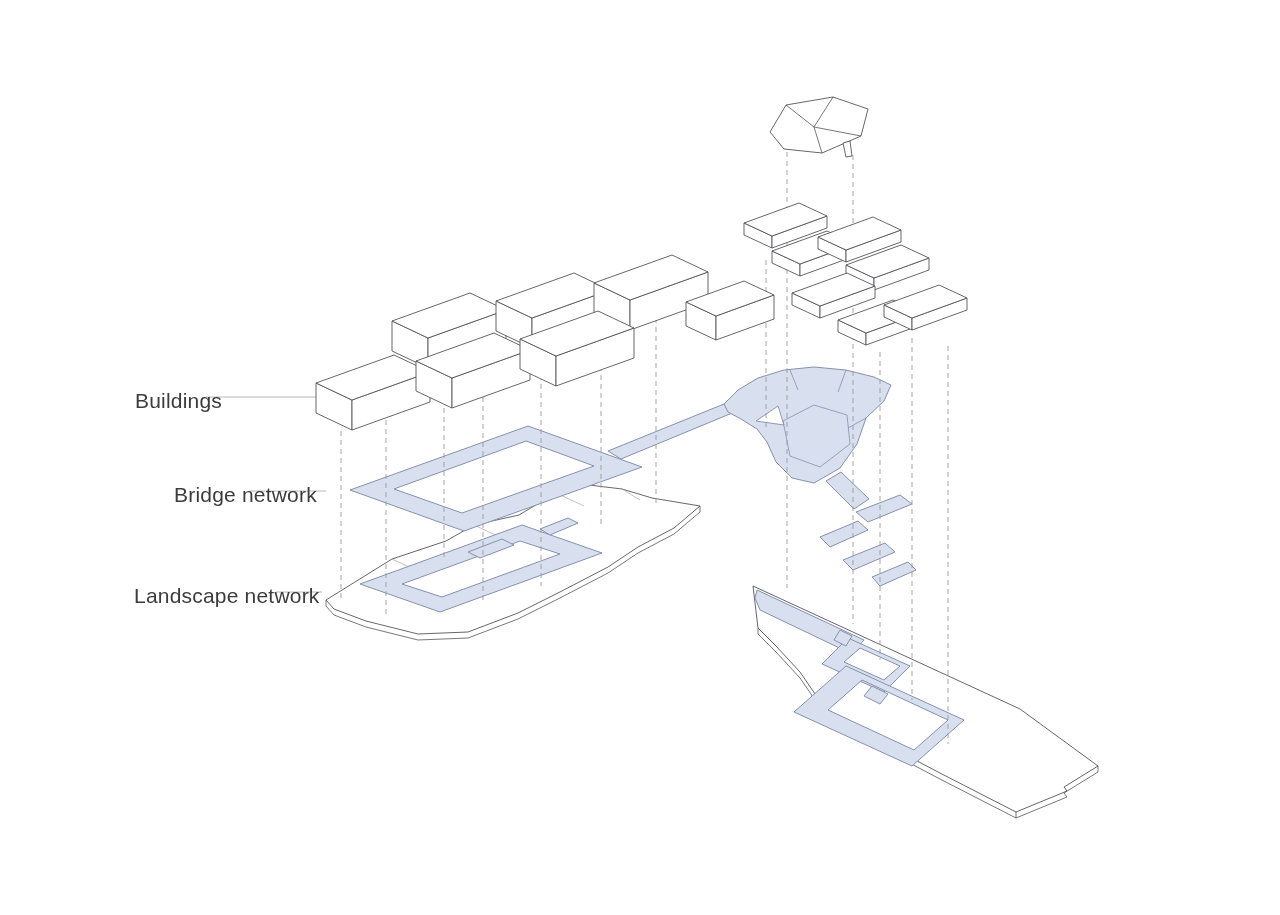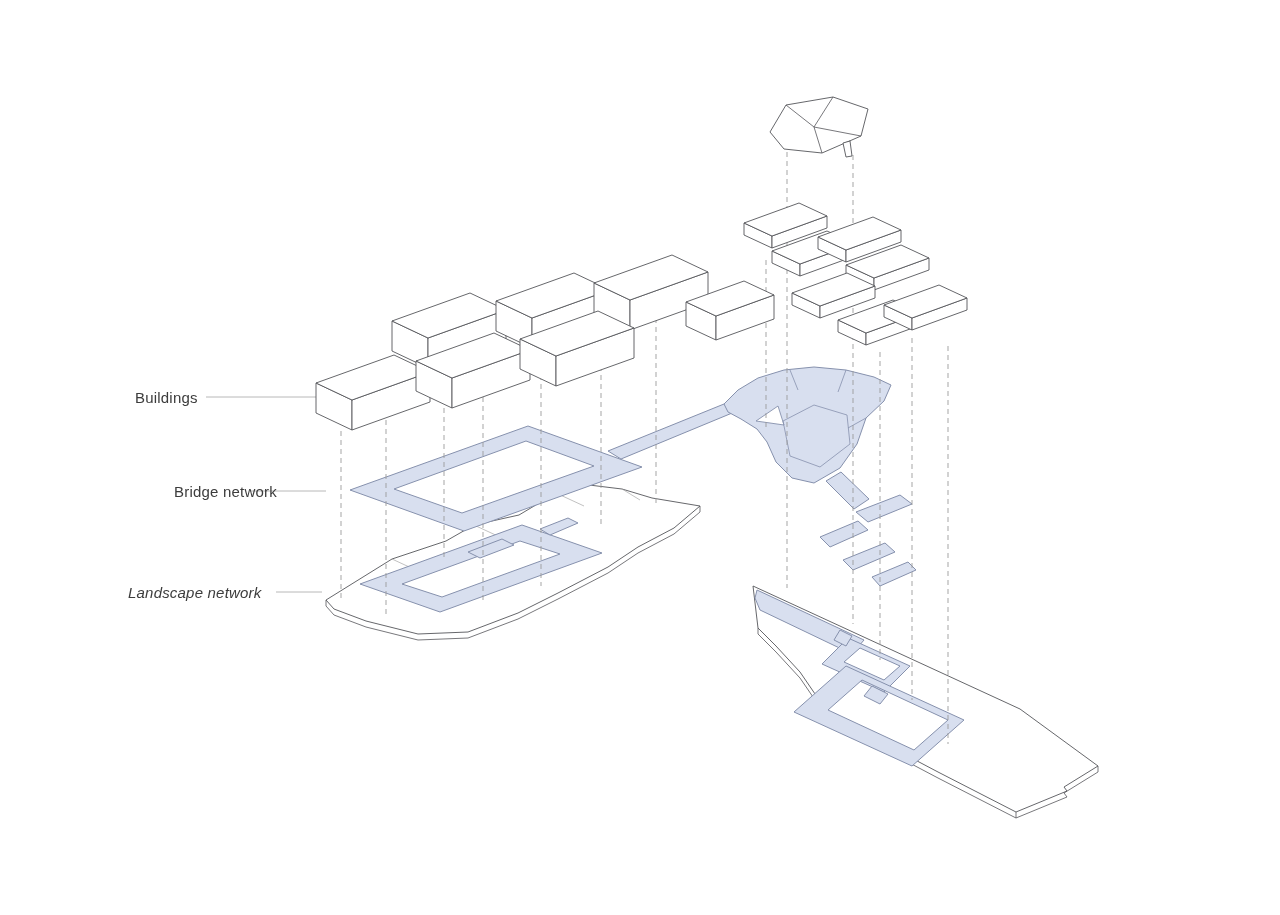--- a/index.html
+++ b/index.html
@@ -6,21 +6,21 @@
   body { background:#ffffff; font-family:"Liberation Sans", sans-serif; }
   #stage {
     position:relative;
     width:1280px; height:915px;
     background: var(--background, #ffffff);
     overflow:hidden;
   }
   #art { position:absolute; left:0; top:0; }
   .layer-label {
     position:absolute;
-    font-size:15px;
+    font-size:21px;
     color: var(--text, #3c3c3c);
     letter-spacing:0.2px;
     white-space:nowrap;
   }
   
   .box-face   { fill:#ffffff; stroke: var(--outline,#55565a); stroke-width:0.9; stroke-linejoin:round; }
   .facet      { fill:#ffffff; stroke: var(--outline,#55565a); stroke-width:0.9; stroke-linejoin:round; }
   .facet-line { fill:none; stroke: var(--outline,#55565a); stroke-width:0.8; }
   .blue       { fill: var(--network-fill,#d8dfef); stroke: var(--network-stroke,#8691ad); stroke-width:1; stroke-linejoin:round; }
   .blue-line  { fill:none; stroke: var(--network-stroke,#8691ad); stroke-width:0.8; stroke-linejoin:round; }
@@ -173,15 +173,15 @@
     <g>
       <polygon class="facet" points="770,132 786,105 833,97 868,109 861,136 822,153 784,149"></polygon>
       <path class="facet-line" d="M786,105 L814,127 M814,127 L861,136 M814,127 L822,153 M833,97 L814,127"></path>
       <polygon class="facet" points="843,143 846,157 852,156 850,141"></polygon>
     </g>
 
   </svg>
 
   <div class="layer-label" style="left:135px; top:389px;">Buildings</div>
   <div class="layer-label" style="left:138px; top:483px;margin-left:36px;">Bridge network</div>
-  <div class="layer-label" style="left:128px; top:584px;font-style:italic;">Landscape network</div>
+  <div class="layer-label" style="left:134px; top:584px;">Landscape network</div>
 
 </div>
 
 </body></html>

